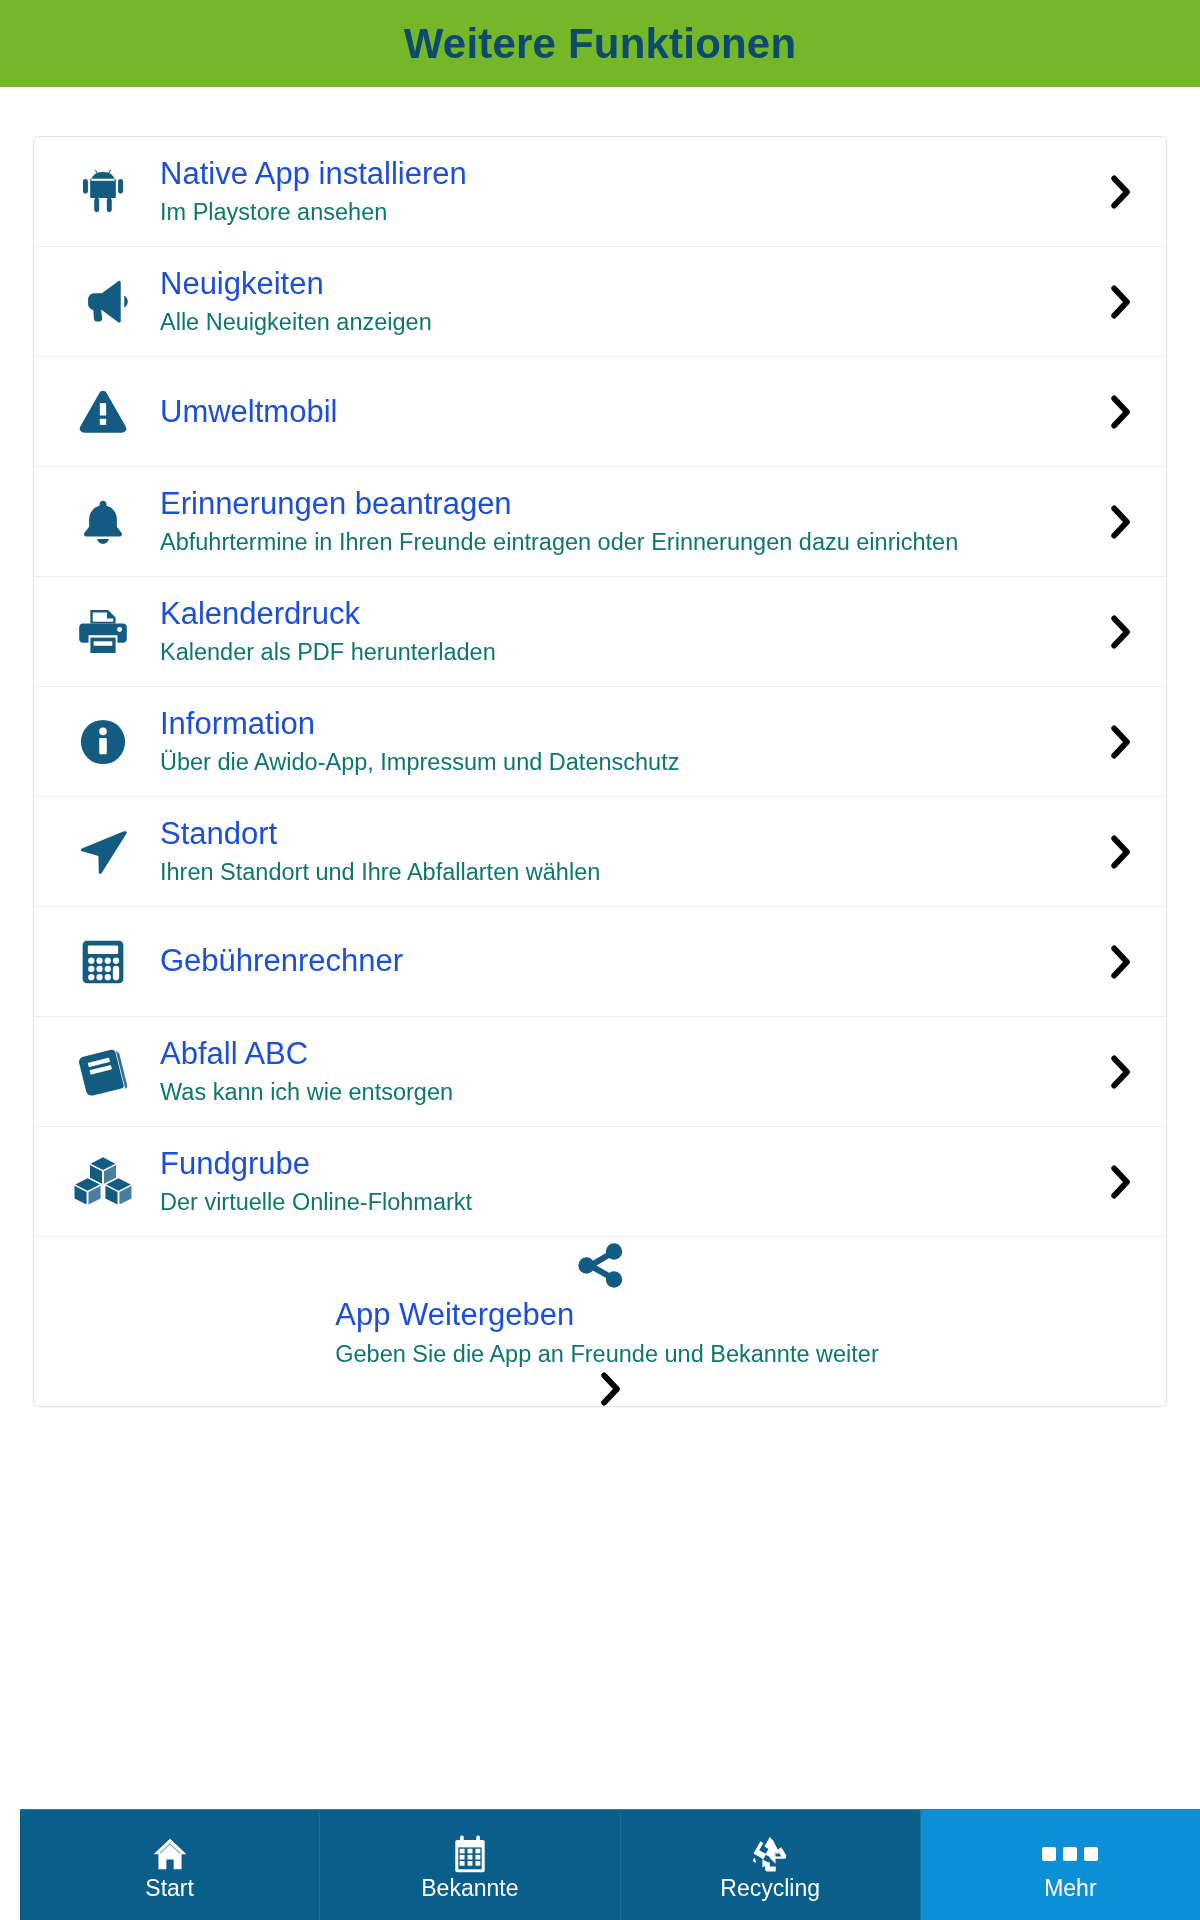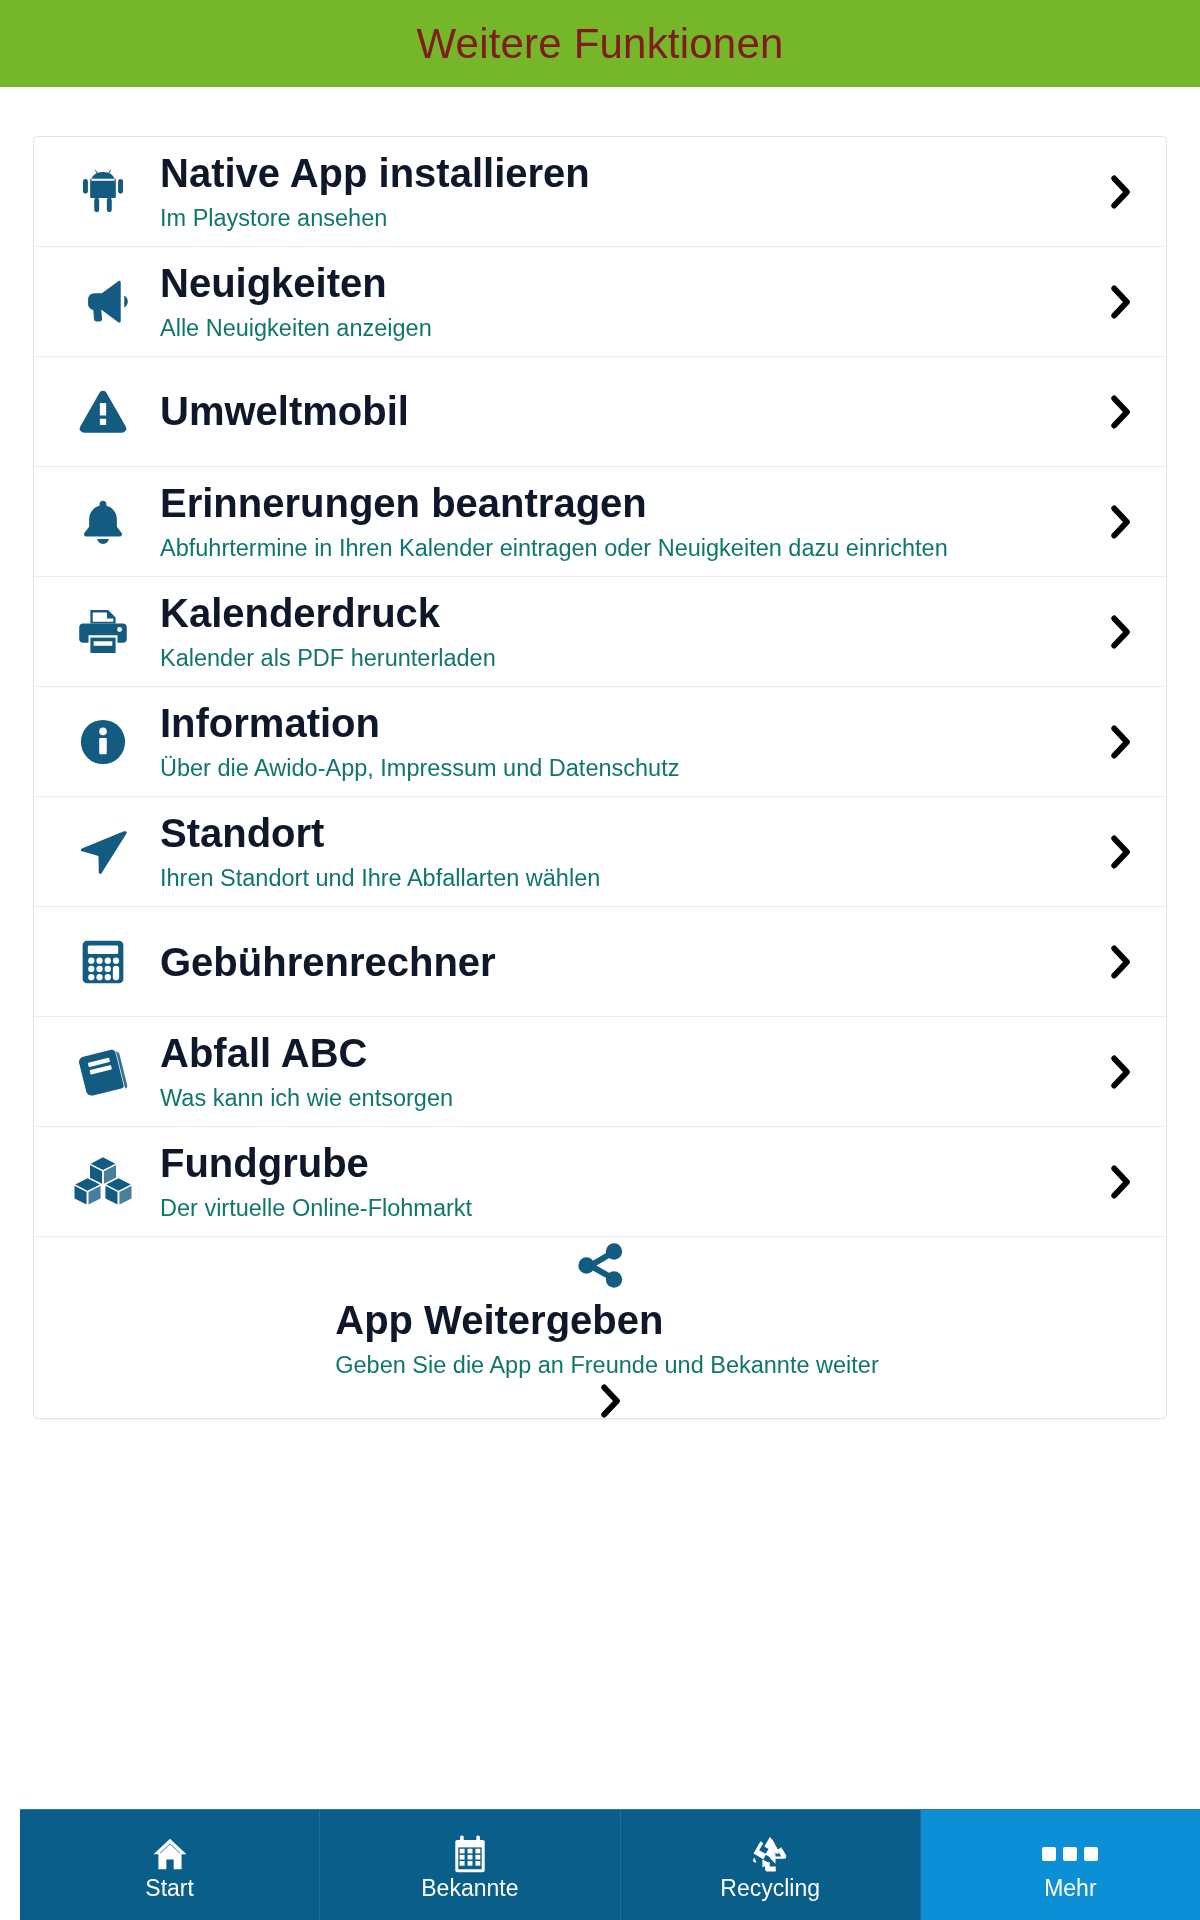--- a/index.html
+++ b/index.html
@@ -14,23 +14,23 @@
 
   
   .header {
     height: 87px;
     background: #76b729;
     display: flex;
     align-items: center;
     justify-content: center;
   }
   .header-title {
-    color: #7f1d1d;
+    color: #0c4a6e;
     font-size: 42px;
-    font-weight: 400;
+    font-weight: 700;
     letter-spacing: 0.2px;
     line-height: 1;
   }
 
   
   .content {
     padding: 49px 33px 0 33px;
   }
 
   .card {
@@ -62,23 +62,23 @@
   }
   .row-icon svg { display: block; }
 
   .row-text {
     flex: 1;
     padding-left: 14px;
     padding-top: 2px;
     padding-bottom: 2px;
   }
   .row-title {
-    color: #0f172a;
-    font-size: 40px;
-    font-weight: 700;
+    color: #1d4ed8;
+    font-size: 31px;
+    font-weight: 400;
     line-height: 1.28;
     white-space: nowrap;
   }
   .row-sub {
     color: #0f766e;
     font-size: 23.5px;
     font-weight: 400;
     line-height: 1.35;
     margin-top: 4px;
     white-space: nowrap;
@@ -204,21 +204,21 @@
 
     <div class="row">
       <div class="row-icon">
         <svg width="52" height="52" viewBox="0 0 24 24" fill="currentColor">
           <path d="M12 2.2c-.9 0-1.6.7-1.6 1.6v.7C7.6 5.2 5.6 7.7 5.6 10.7v3.5L3.4 17.1c-.5.65-.03 1.6.8 1.6h15.6c.83 0 1.3-.95.8-1.6l-2.2-2.9v-3.5c0-3-2-5.5-4.8-6.2v-.7c0-.9-.7-1.6-1.6-1.6z"></path>
           <path d="M9.3 19.9a2.75 2.75 0 0 0 5.4 0H9.3z"></path>
         </svg>
       </div>
       <div class="row-text">
         <div class="row-title">Erinnerungen beantragen</div>
-        <div class="row-sub">Abfuhrtermine in Ihren Kalender eintragen oder Neuigkeiten dazu einrichten</div>
+        <div class="row-sub">Abfuhrtermine in Ihren Freunde eintragen oder Erinnerungen dazu einrichten</div>
       </div>
       <div class="row-chevron">
         <svg width="26" height="34" viewBox="0 0 12 20" fill="none" stroke="currentColor" stroke-width="3.4" stroke-linecap="round" stroke-linejoin="round">
             <path d="M2 2 L9.5 10 L2 18"></path>
           </svg>
       </div>
     </div>
 
     <div class="row">
       <div class="row-icon">

